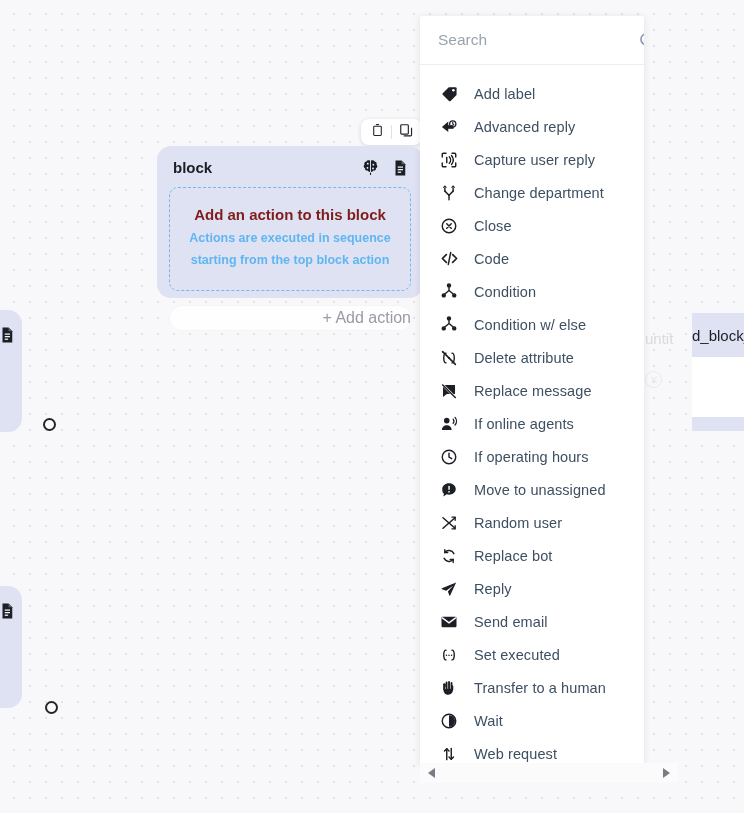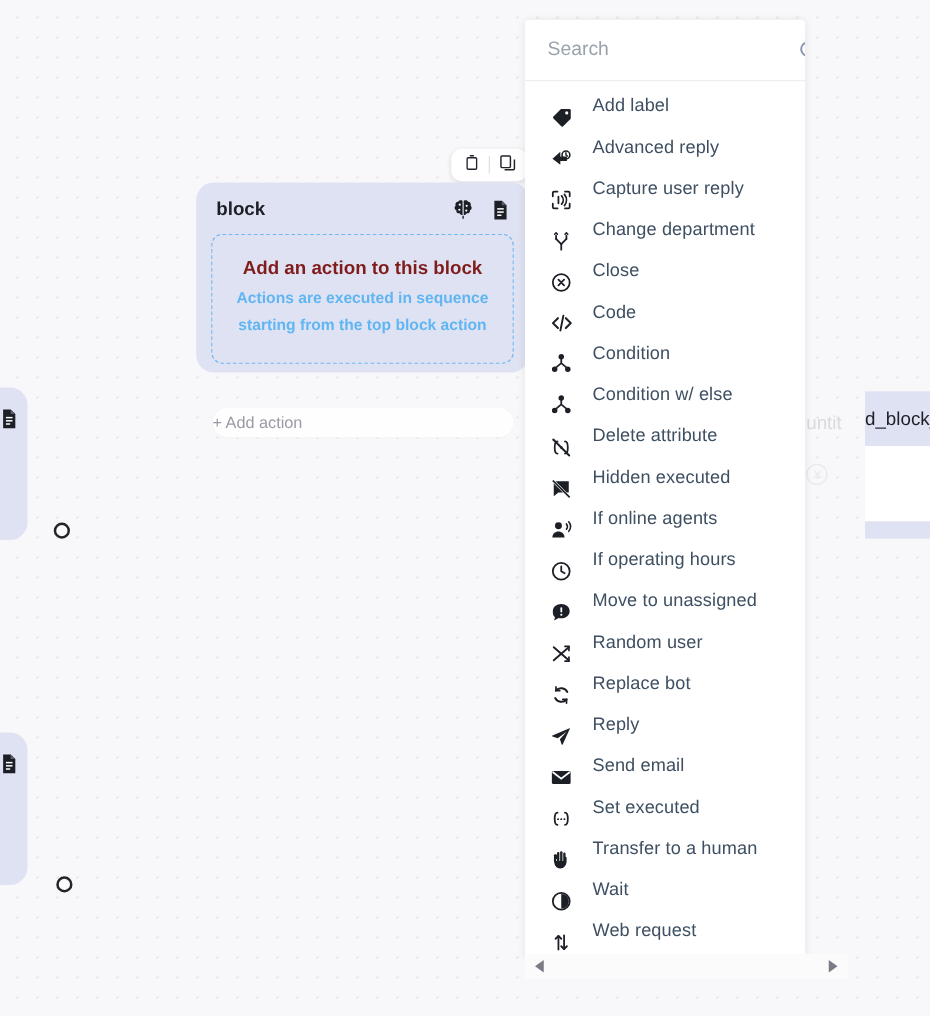--- a/index.html
+++ b/index.html
@@ -49,26 +49,25 @@
     margin-bottom: 3px;
   }
   .dashed-sub {
     color: #5fb6f2; font-size: 12.5px; line-height: 1.75;
   }
 
   .add-action {
     position: absolute;
     background: #fefeff;
     border-radius: 16px;
-    text-align: left;
+    text-align: right;
     color: #9a9aa6;
-    font-size: 13px;
+    font-size: 16px;
     line-height: 24px;
     box-shadow: 0 0 0 0.5px rgba(0,0,0,.03);
-    margin-top: 20px;
   }
 
   
   .node-toolbar {
     position: absolute;
     background: #ffffff;
     border-radius: 8px;
     height: 26px;
     display: flex; align-items: center;
     box-shadow: 0 1px 4px rgba(20,20,40,.14);
@@ -115,21 +114,21 @@
   .search-input::placeholder { color: #9aa3ad; }
   .search-icon { flex: 0 0 auto; display:flex; cursor: pointer; }
 
   .menu-list {
     flex: 1 1 auto;
     padding-top: 12px;
     overflow: hidden;
   }
   .menu-item {
     height: 33px;
-    display: flex; 
+    display: flex; align-items: center;
     padding: 0 18px;
     cursor: pointer;
   }
   .mi-icon {
     width: 22px; flex: 0 0 22px;
     display: flex; align-items: center; justify-content: center;
     margin-right: 14px;
   }
   .mi-icon svg { display: block; }
   .mi-label {
@@ -426,21 +425,21 @@
     </div>
 
     <div class="menu-item">
       <span class="mi-icon">
         <svg width="18" height="18" viewBox="0 0 24 24">
           <path d="M4 4h16v12H9l-5 4z" fill="#1c1f26"></path>
           <path d="M3 3.2l18 18" stroke="#ffffff" stroke-width="3"></path>
           <path d="M3 3.2l18 18" stroke="#1c1f26" stroke-width="1.8"></path>
         </svg>
       </span>
-      <span class="mi-label">Hidden executed</span>
+      <span class="mi-label">Replace message</span>
     </div>
 
     <div class="menu-item">
       <span class="mi-icon">
         <svg width="18" height="18" viewBox="0 0 24 24">
           <circle cx="9" cy="7.5" r="3.7" fill="#1c1f26"></circle>
           <path d="M2.5 20c0-4 3-6.4 6.5-6.4s6.5 2.4 6.5 6.4z" fill="#1c1f26"></path>
           <path d="M17.5 5.5a4.5 4.5 0 0 1 0 5.6" fill="none" stroke="#1c1f26" stroke-width="1.7" stroke-linecap="round"></path>
           <path d="M20 3.2a7.6 7.6 0 0 1 0 10.2" fill="none" stroke="#1c1f26" stroke-width="1.7" stroke-linecap="round"></path>
         </svg>

